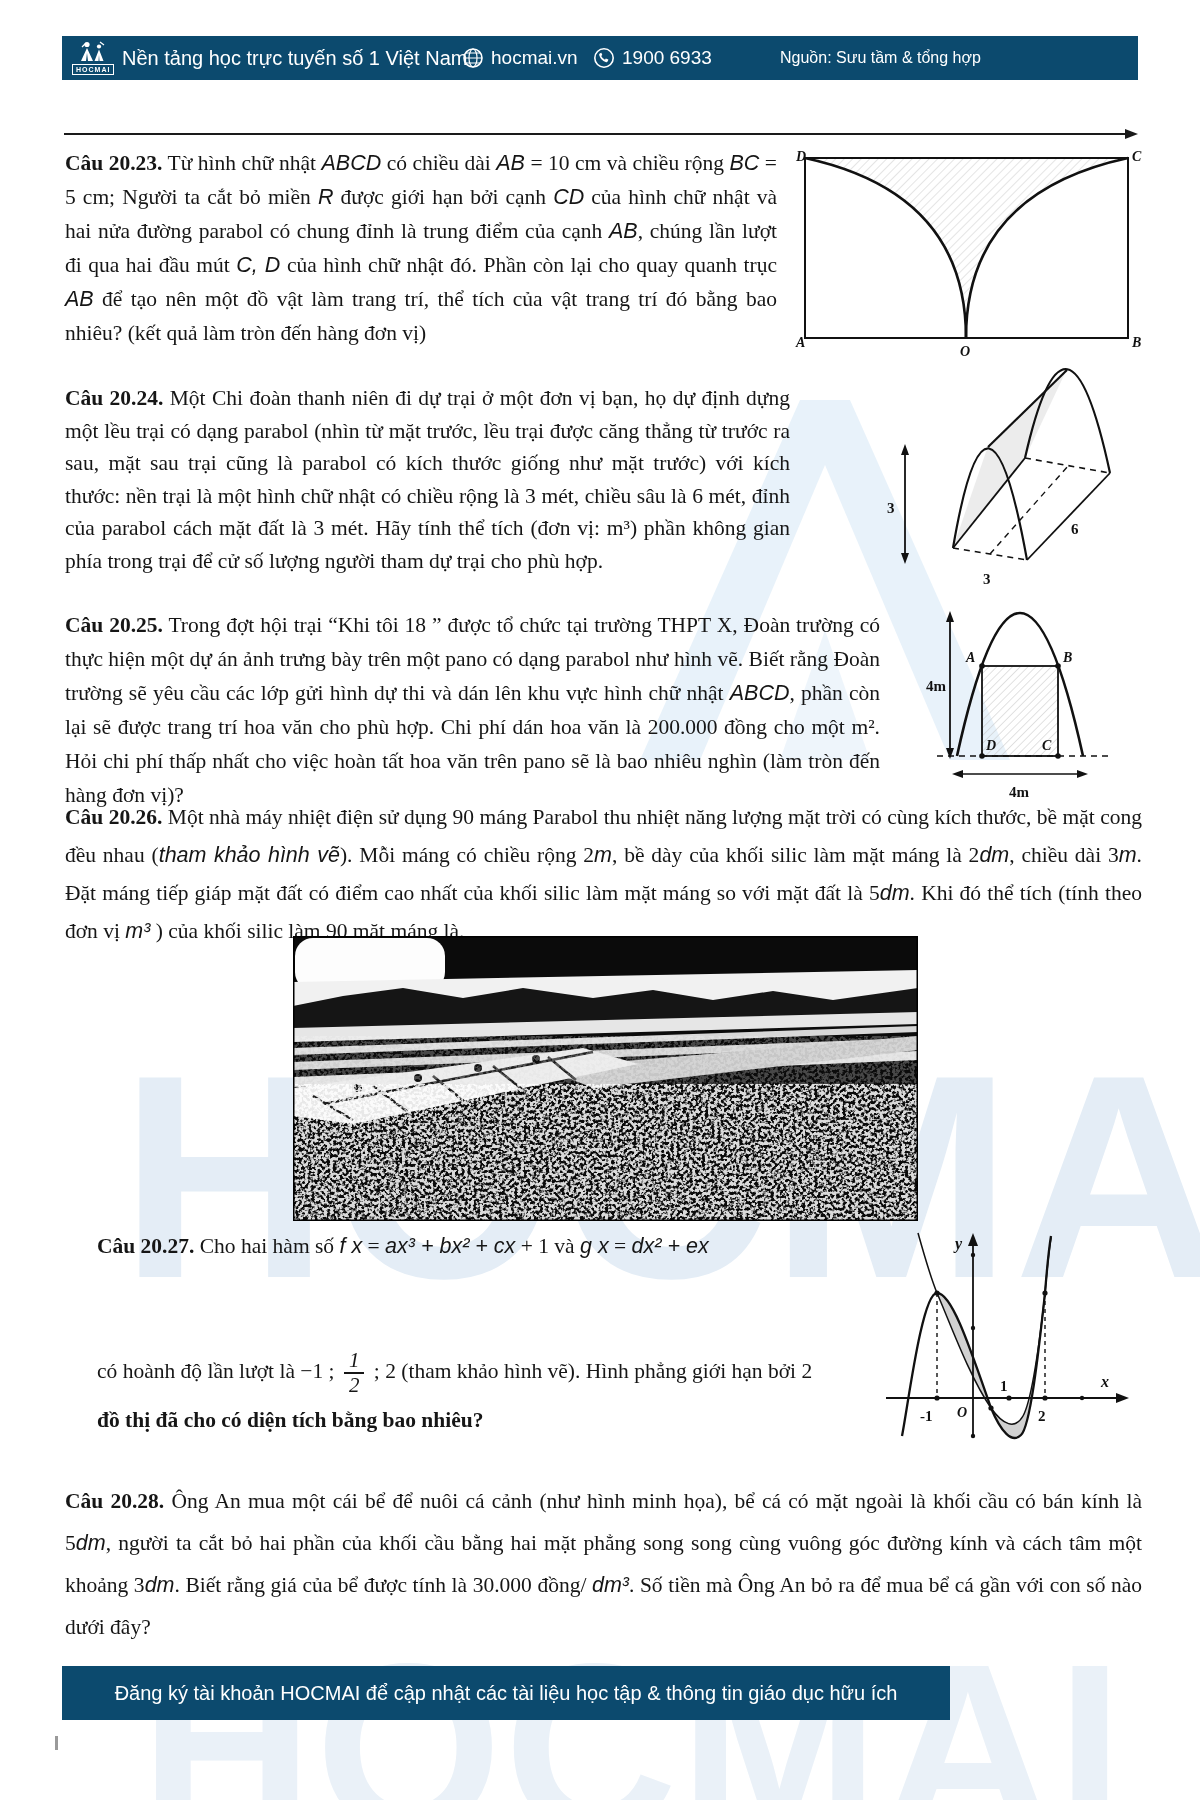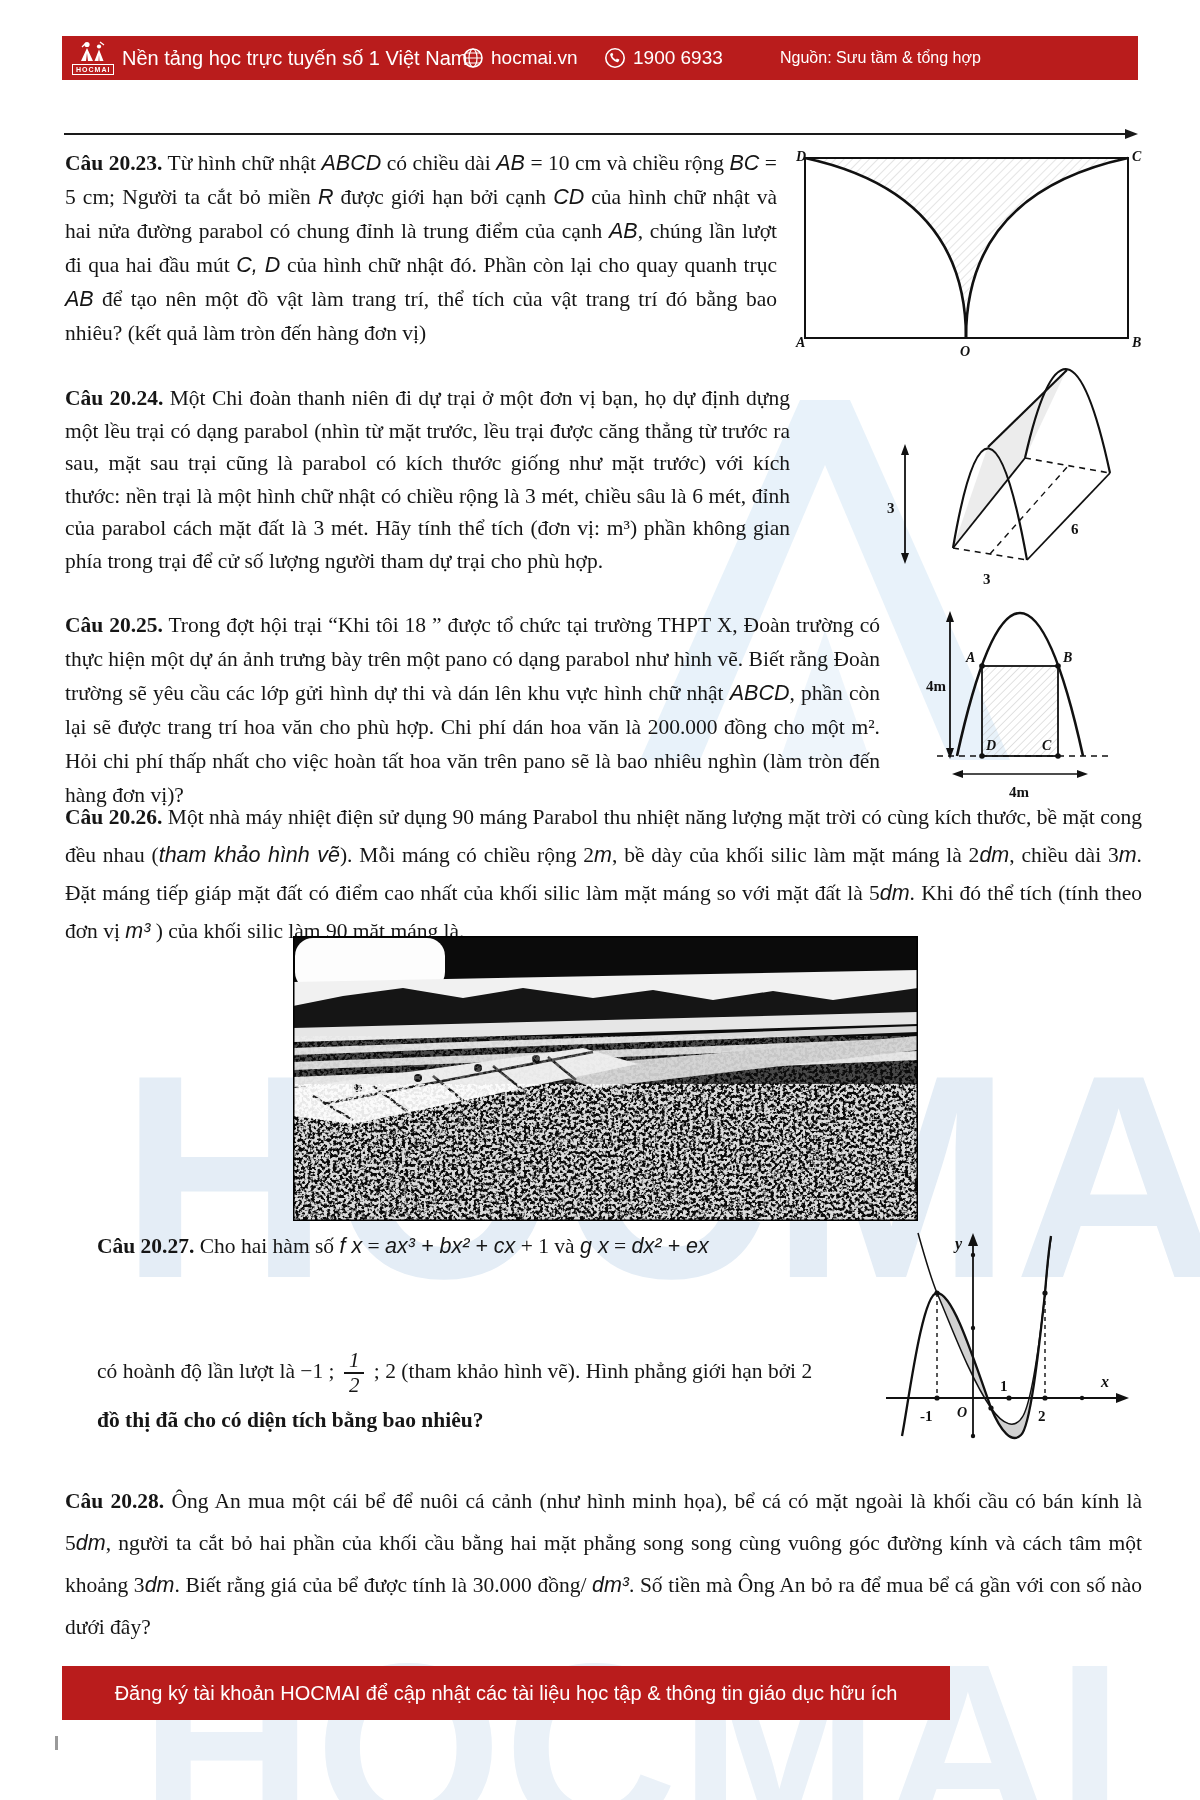--- a/index.html
+++ b/index.html
@@ -3,30 +3,30 @@
 <meta charset="utf-8">
 <style>
   html,body{margin:0;padding:0;background:#ffffff;}
   #page{position:relative;width:1200px;height:1800px;background:#ffffff;overflow:hidden;
         font-family:"Liberation Serif","DejaVu Serif",serif;color:#161616;}
   
   .wm-text{position:absolute;font-family:"Liberation Sans","DejaVu Sans",sans-serif;
            font-weight:bold;color:#e4edf6;letter-spacing:2px;z-index:0;user-select:none;}
   .wm-shape{position:absolute;z-index:0;}
   
-  .bar{position:absolute;background:#b91c1c;z-index:3;font-family:"Liberation Sans","DejaVu Sans",sans-serif;color:#fff;}
+  .bar{position:absolute;background:#0c4a6e;z-index:3;font-family:"Liberation Sans","DejaVu Sans",sans-serif;color:#fff;}
   .header-bar{left:62px;top:36px;width:1076px;height:44px;}
   .footer-bar{left:62px;top:1666px;width:888px;height:54px;display:flex;align-items:center;justify-content:center;}
   .footer-bar .ftext{font-size:20px;color:#fff;}
   .hitem{position:absolute;top:0;height:44px;display:flex;align-items:center;gap:7px;font-size:19px;}
   .logo{left:10px;display:flex;flex-direction:column;align-items:center;justify-content:center;gap:1px;}
   .logo-text{font-size:7px;font-weight:bold;border:1px solid #fff;padding:0 3px;letter-spacing:1px;line-height:9px;}
   .tagline{left:60px;font-size:20px;}
   .h-web{left:400px;}
-  .h-phone{left:542px;}
+  .h-phone{left:531px;}
   .h-source{left:718px;font-size:16px;}
   
   .top-arrow{position:absolute;left:64px;top:129px;width:1074px;height:10px;z-index:1;}
   .top-arrow .shaft{position:absolute;left:0;top:4px;width:1062px;height:2px;background:#1a1a1a;}
   .top-arrow .head{position:absolute;right:0;top:0;width:0;height:0;
       border-left:13px solid #1a1a1a;border-top:5px solid transparent;border-bottom:5px solid transparent;}
   
   .q{position:absolute;font-size:21.5px;text-align:justify;z-index:2;}
   .qline{position:absolute;font-size:21.5px;white-space:nowrap;z-index:2;margin-left:32px;}
   .seg-lbl{font-weight:bold;}

